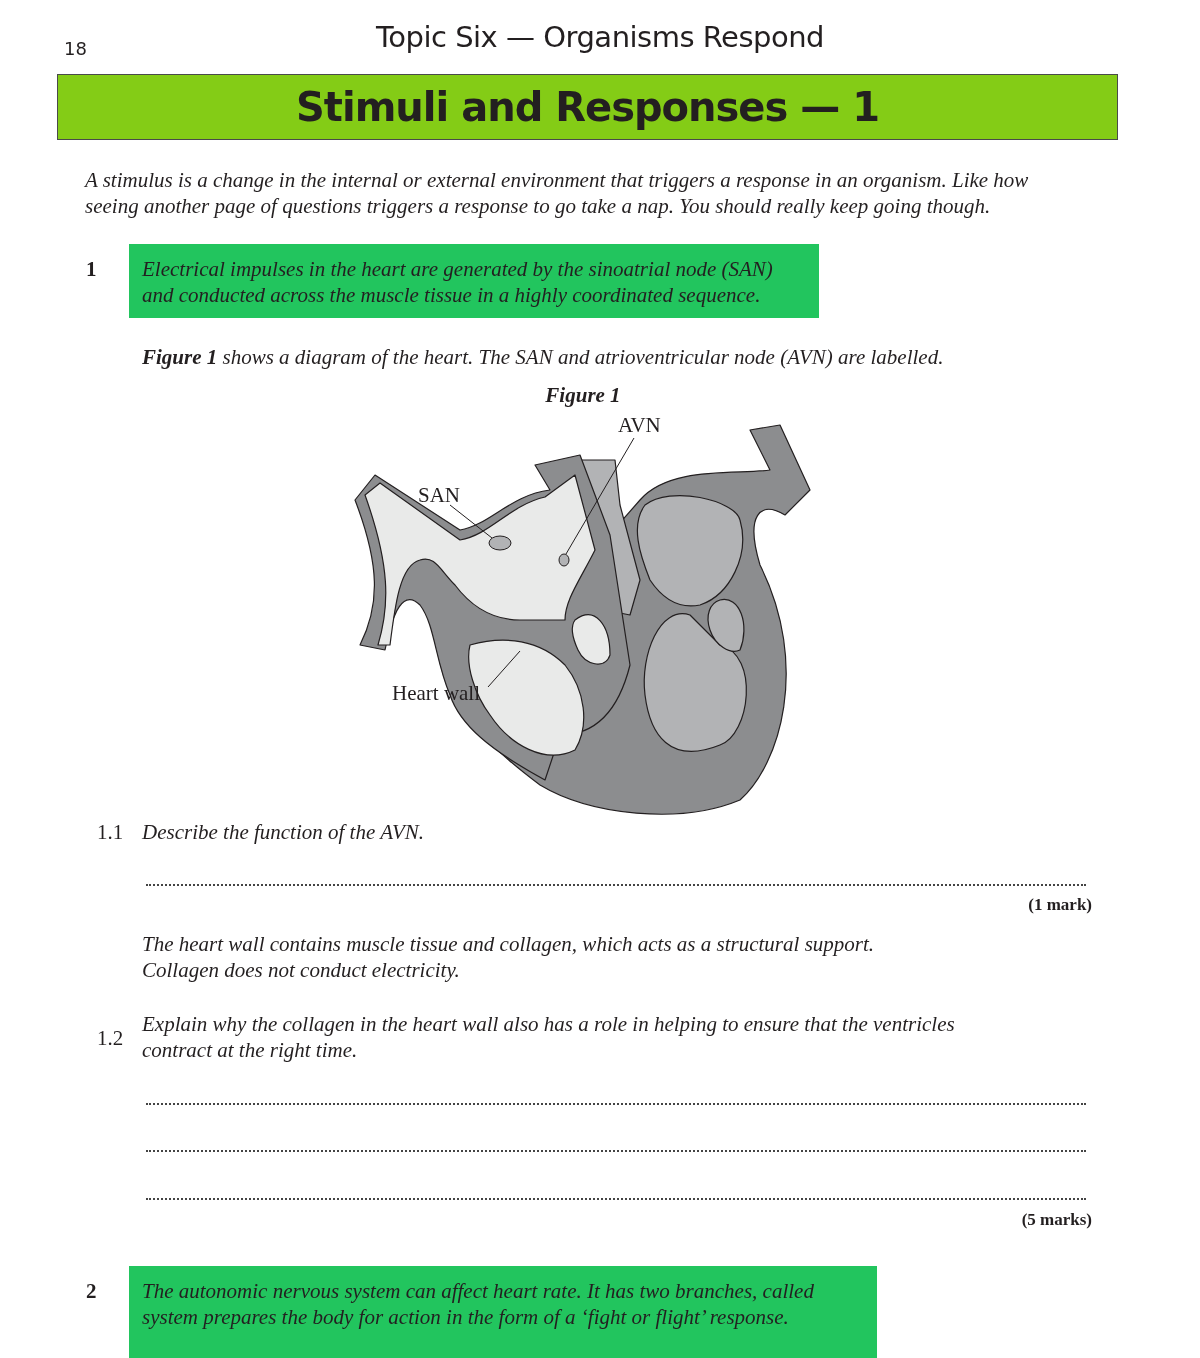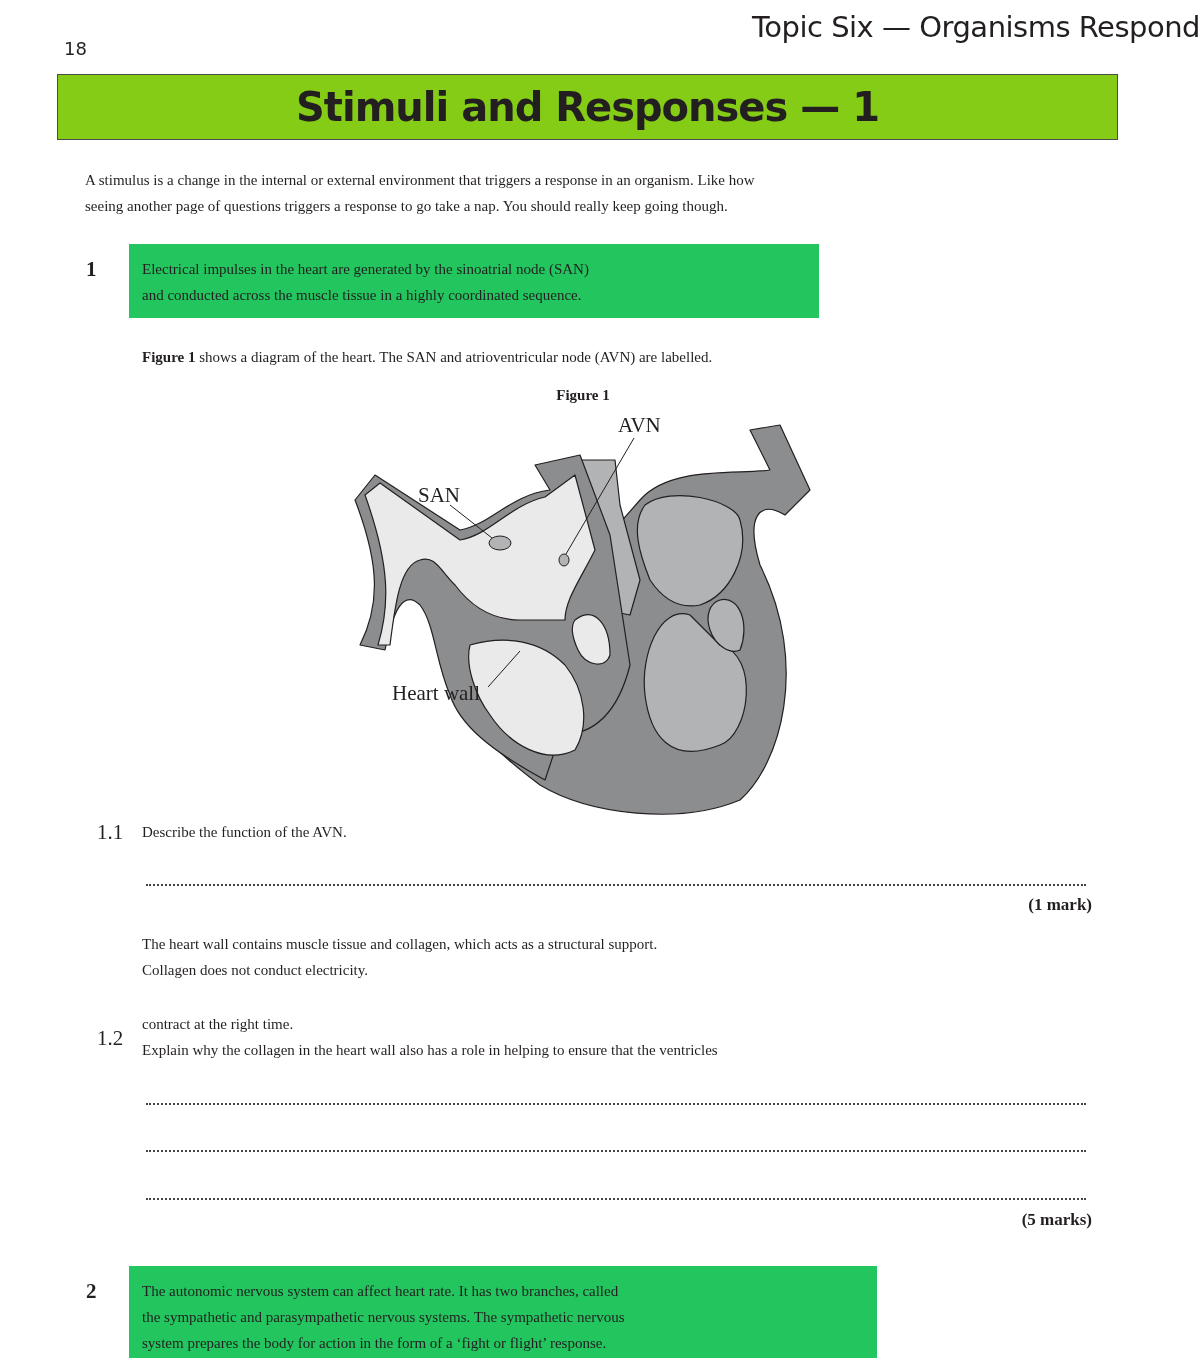--- a/index.html
+++ b/index.html
@@ -1,24 +1,24 @@
 <!DOCTYPE html>
 <html><head>
 <meta charset="utf-8">
 <style>
   html, body { margin: 0; padding: 0; background: #ffffff; }
   body { width: 1200px; height: 1358px; position: relative; overflow: hidden; color: #231f20; }
   .sans { font-family: "DejaVu Sans", "Liberation Sans", sans-serif; }
   .serif { font-family: "Liberation Serif", "DejaVu Serif", serif; }
   .abs { position: absolute; }
   .page-number { left: 64px; top: 38px; font-size: 18px; }
-  .topic-header { left: 0; width: 1200px; top: 10px; text-align: right; font-size: 29px; letter-spacing: -0.5px; }
+  .topic-header { left: 0; width: 1200px; top: 20px; text-align: center; font-size: 29px; letter-spacing: -0.5px; }
   .title-box { left: 57px; top: 74px; width: 1061px; height: 66px; background: #84cc16; border: 1.5px solid #4a4a4a; box-sizing: border-box; display: flex; align-items: center; justify-content: center; }
   .title-text { font-size: 40px; font-weight: bold; letter-spacing: -1px; }
-  .text { font-size: 15px; line-height: 26px; }
+  .text { font-size: 21px; line-height: 26px; font-style: italic; }
   .intro { left: 85px; top: 167px; width: 1020px; }
   .qnum { font-size: 21px; font-weight: bold; }
   .shaded { background: #22c55e; }
   .q1-box { left: 129px; top: 244px; width: 690px; height: 74px; box-sizing: border-box; padding: 12px 0 0 13px; }
   .fig-intro { left: 142px; top: 344px; }
   .fig-title { left: 0; width: 1166px; top: 382px; text-align: center; font-weight: bold; }
   .heart { left: 340px; top: 405px; width: 480px; height: 415px; }
   .subq-num { font-size: 21px; text-align: right; }
   .dots { left: 146px; width: 940px; height: 0; border-top: 2px dotted #444; }
   .marks { right: 108px; font-weight: bold; font-size: 17px; }
@@ -90,26 +90,25 @@
 <div class="abs dots" style="top:884px;"></div>
 <div class="abs serif marks" style="top:895px;">(1 mark)</div>
 
 <div class="abs serif text" style="left:142px; top:931px;">
   <div>The heart wall contains muscle tissue and collagen, which acts as a structural support.</div>
   <div>Collagen does not conduct electricity.</div>
 </div>
 
 <div class="abs serif subq-num" style="left:97px; top:1012px;margin-top:14px;">1.2</div>
 <div class="abs serif text" style="left:142px; top:1011px;">
+  <div>Explain why the collagen in the heart wall also has a role in helping to ensure that the ventricles</div>
   <div>contract at the right time.</div>
-  <div>Explain why the collagen in the heart wall also has a role in helping to ensure that the ventricles</div>
 </div>
 <div class="abs dots" style="top:1103px;"></div>
 <div class="abs dots" style="top:1150px;"></div>
 <div class="abs dots" style="top:1198px;"></div>
 <div class="abs serif marks" style="top:1210px;">(5 marks)</div>
 
 <div class="abs serif qnum" style="left:86px; top:1279px;">2</div>
 <div class="abs serif text shaded q2-box">
   <div>The autonomic nervous system can affect heart rate.  It has two branches, called</div>
-  <div>the sympathetic and parasympathetic nervous systems.  The sympathetic nervous</div>
   <div>system prepares the body for action in the form of a ‘fight or flight’ response.</div>
 </div>
 
 </body></html>

